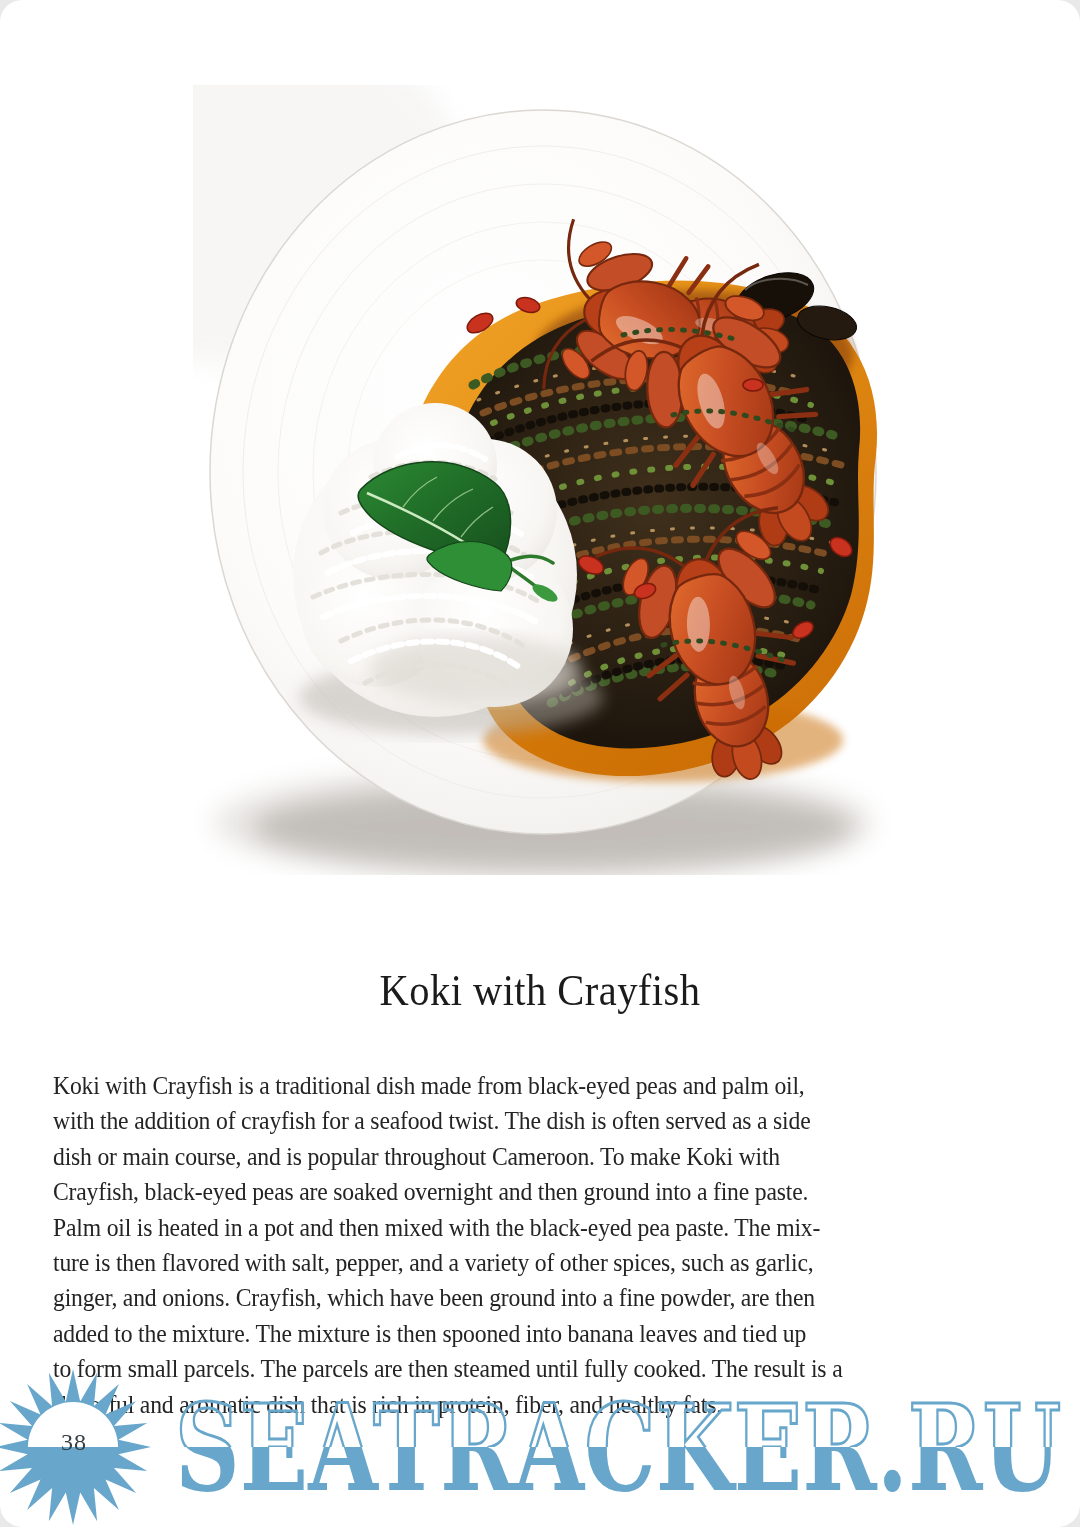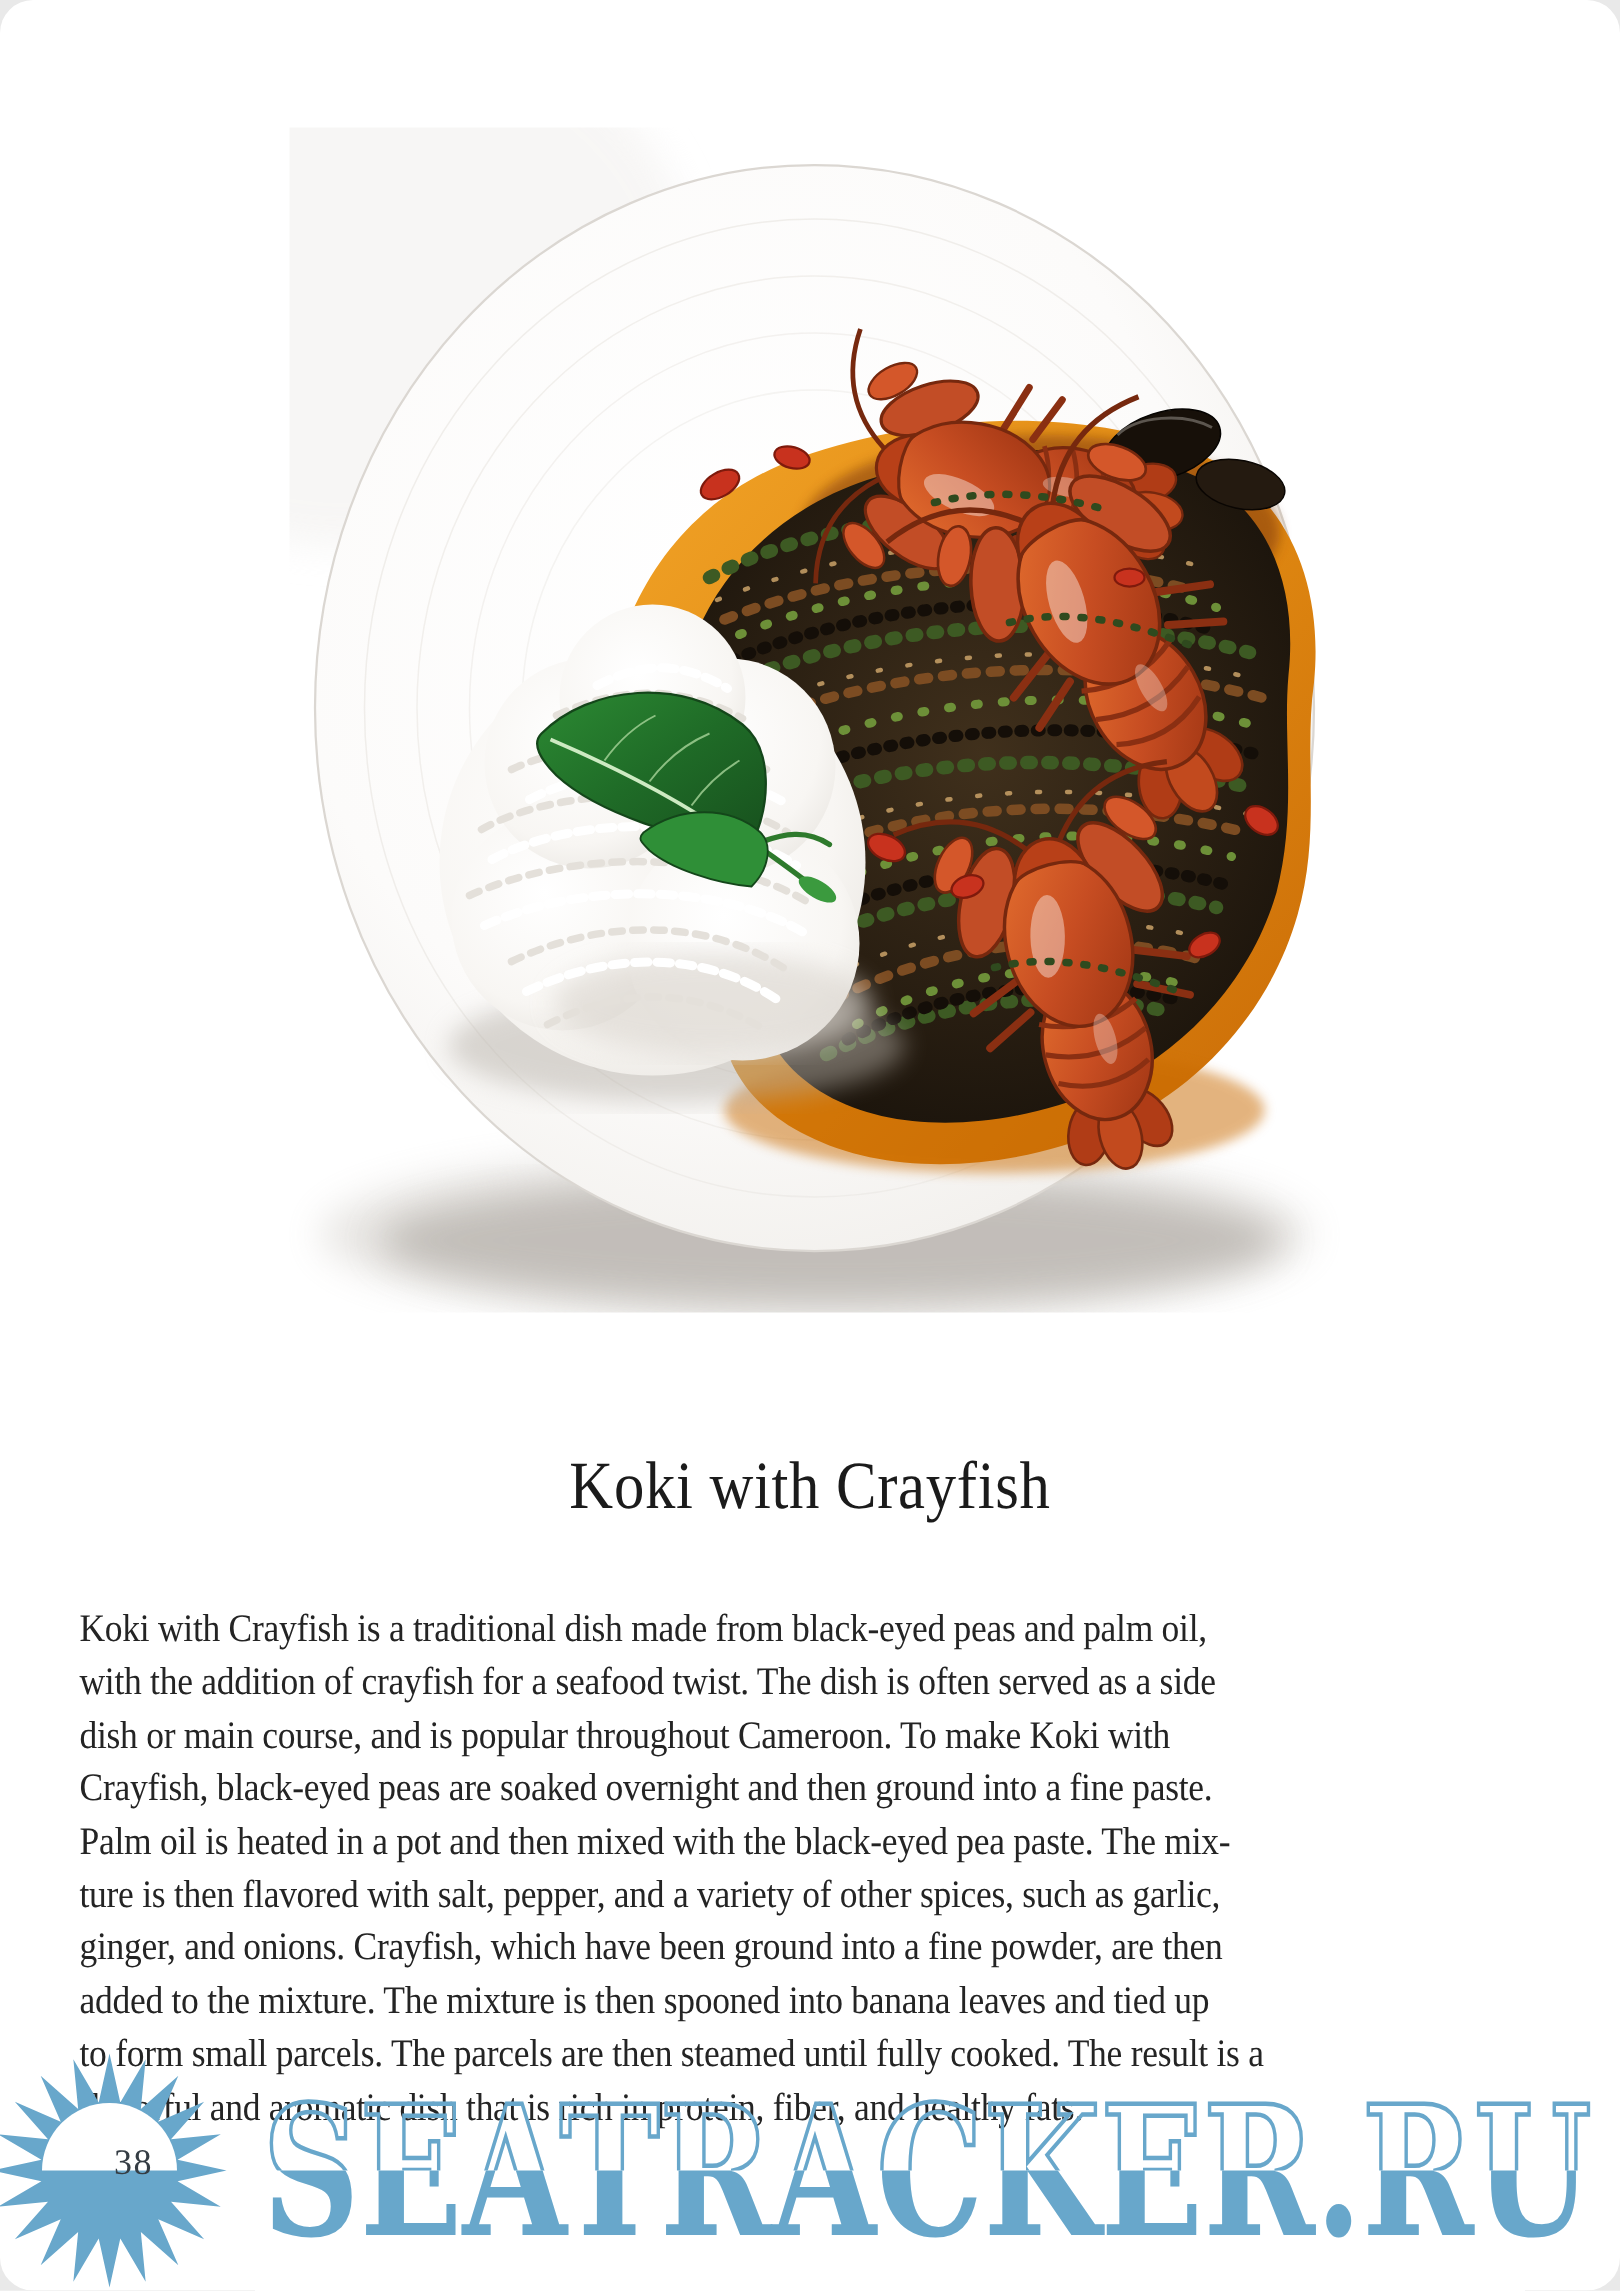--- a/index.html
+++ b/index.html
@@ -18,21 +18,21 @@
   }
   .body-text{
     position:absolute;left:53px;top:1068px;width:1010px;z-index:2;
     font-size:26px;line-height:35.4px;letter-spacing:-.2px;color:#242424;
     transform:scaleX(.91);transform-origin:left top;
   }
   .body-text p{margin:0;white-space:nowrap;}
   .watermark{position:absolute;left:0;top:1355px;width:1080px;height:172px;z-index:3;pointer-events:none;text-align:right;}
   .watermark svg{width:100%;height:100%;display:block;}
   .pagenum{
-    position:absolute;left:76px;top:1429px;z-index:4;
+    position:absolute;left:61px;top:1429px;z-index:4;
     font-size:24px;color:#353d44;letter-spacing:1px;
   }
 </style>
 </head>
 <body>
 
 <div class="page">
 
   <figure class="photo" aria-label="Top-down photo of a white plate holding a mound of white rice topped with a green basil leaf beside dark leafy koki stew with whole red crayfish in orange palm oil sauce">
     <svg viewBox="0 0 700 790" xmlns="http://www.w3.org/2000/svg">

